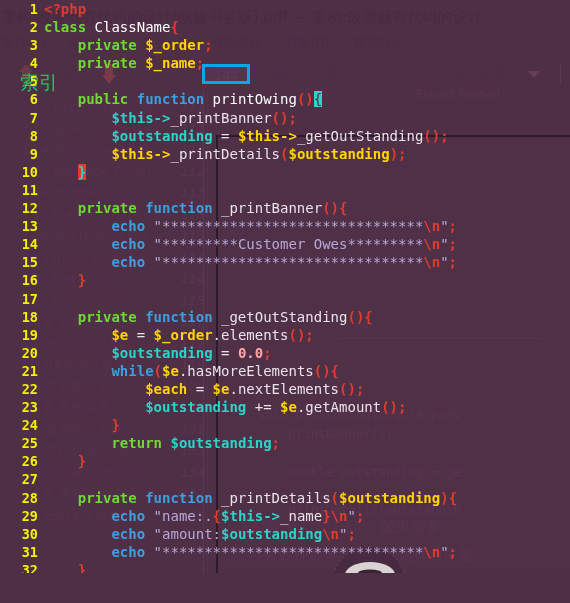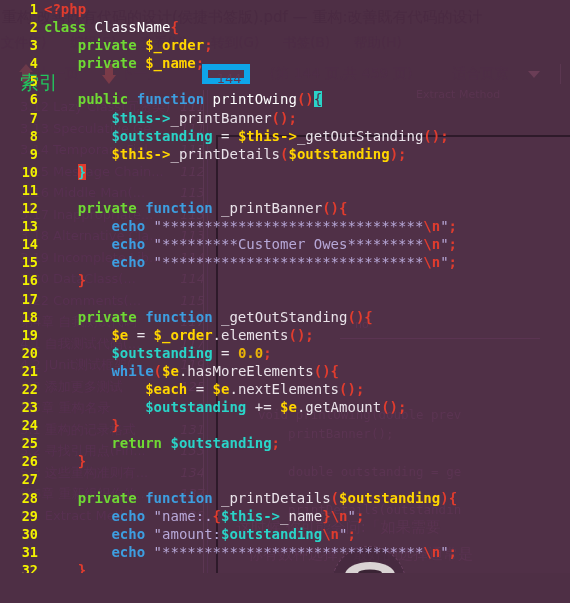--- a/index.html
+++ b/index.html
@@ -61,21 +61,21 @@
   .tb-arrow-down::before{
     content:""; position:absolute; left:3px; top:13px;
     border-left:7px solid transparent; border-right:7px solid transparent;
     border-top:9px solid #7a3b48;
   }
   .tb-arrow-down::after{
     content:""; position:absolute; left:6px; top:2px; width:8px; height:12px;
     background:#7a3b48;
   }
   .page-input {
-    width: 48px; height: 20px; border: 6px solid #0ea5e9;
+    width: 48px; height: 20px; border: 3px solid #0ea5e9;
     background: #56344c; color: #5e3a55; font-size: 13px;
     padding: 0 9px; line-height: 18px;
   }
   .tb-sep { width:1px; height:20px; background:#5b3751; display:inline-block; }
   .tb-caret {
     display:inline-block; width:0;height:0;
     border-left:6px solid transparent;border-right:6px solid transparent;
     border-top:7px solid #6a3d56;
   }
   .tb-folder {
@@ -183,21 +183,21 @@
   .t-tag      { color:#e03c2e; font-weight:bold; }
   .t-kw       { color:#6fd934; font-weight:bold;margin-top:20px; }   
   .t-kw2      { color:#3d9ee0; font-weight:bold; }   
   .t-ident    { color:#ffffff; }
   .t-var      { color:#ffd500; font-weight:bold; }   
   .t-var2     { color:#2ad4c8; font-weight:bold; }   
   .t-punct    { color:#e03c2e; font-weight:bold; }   
   .t-plain    { color:#e9e2e9; }
   .t-str      { color:#b7a8d8; }
   .t-esc      { color:#e03c2e; font-weight:bold; }
-  .t-num      { color:#eab308; font-weight:bold; }
+  .t-num      { color:#fca5a5; font-weight:bold; }
   .t-op       { color:#e9e2e9; }
   .caret-block{ background:#2ad4c8; color:#4e2f45; }
   .brace-hl   { background:#e03c2e; color:#2ad4c8; font-weight:bold; }
 </style>
 </head>
 <body>
 
 <div id="root">
 
   <div class="pdf-layer">

